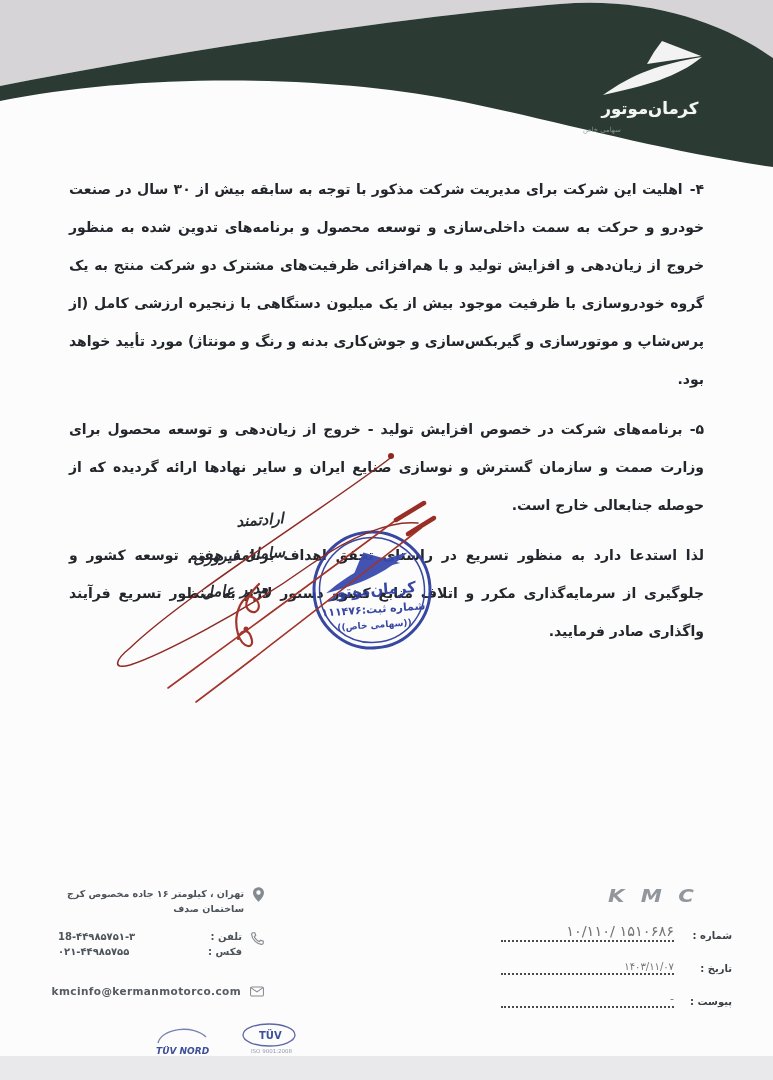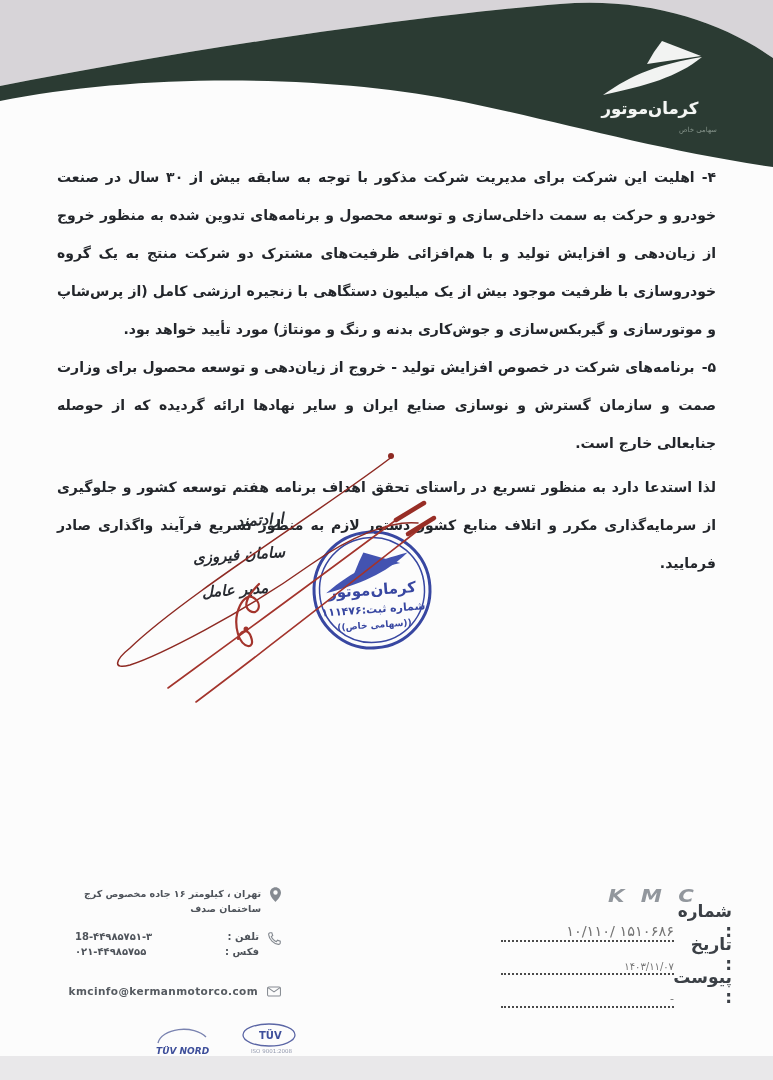--- a/index.html
+++ b/index.html
@@ -9,30 +9,30 @@
     font-family:"DejaVu Sans",sans-serif;
   }
   
   #header-svg{position:absolute;top:0;left:0;}
   .brand-wordmark{
     position:absolute;left:583px;top:99px;width:134px;text-align:center;
     color:#f4f6f4;font-size:16.5px;font-weight:bold;direction:rtl;
     letter-spacing:0px;text-shadow:0 0 1px rgba(255,255,255,.4);
   }
   .brand-subtitle{
-    position:absolute;left:583px;top:126px;width:134px;text-align:right;
+    position:absolute;left:583px;top:126px;width:134px;text-align:left;
     color:#93a198;font-size:7px;direction:rtl;opacity:.85;
   }
   
   .letter-body{
     position:absolute;left:57px;right:57px;top:158px;
     direction:rtl;text-align:justify;text-justify:inter-word;
     font-size:14px;line-height:38px;font-weight:600;color:#23262b;
   }
-  .letter-body p{margin:0;}
+  .letter-body p{margin:12px;}
   .letter-body p.closing{margin-top:6px;}
   .item-marker{margin-left:7px;}
   
   .sig-line{
     position:absolute;direction:rtl;font-weight:bold;font-style:italic;
     color:#282b31;font-size:15px;transform:rotate(-4deg);white-space:nowrap;
   }
   #sig-salutation{left:228px;top:511px;width:64px;text-align:center;}
   #sig-name{left:191px;top:546px;width:96px;text-align:center;}
   #sig-title{left:199px;top:581px;width:72px;text-align:center;}
@@ -43,41 +43,41 @@
   }
   .stamp svg{position:absolute;top:0;left:0;}
   .stamp-text{position:absolute;left:8px;width:108px;text-align:center;direction:rtl;color:#2e3e9d;}
   .stamp-wordmark{top:53px;font-size:15px;font-weight:bold;}
   .stamp-reg{top:75px;font-size:11px;font-weight:bold;}
   .stamp-type{top:92px;font-size:9px;font-weight:bold;}
   
   #signature-svg{position:absolute;top:0;left:0;pointer-events:none;}
   
   .footer-left{
-    position:absolute;left:75px;top:886px;width:206px;direction:rtl;color:#4e535a;
+    position:absolute;left:58px;top:886px;width:206px;direction:rtl;color:#4e535a;
   }
   .f-row{display:flex;gap:9px;align-items:flex-start;}
   .f-icon{flex:none;padding-top:1px;}
   .addr{font-size:9.5px;line-height:15px;font-weight:600;text-align:right;}
   .phones{margin-top:13px;}
   .phone-col{flex:1;}
   .contact-row{display:flex;justify-content:space-between;font-size:10px;line-height:15px;font-weight:600;}
   .num{direction:ltr;unicode-bidi:isolate;}
   .emailrow{margin-top:22px;align-items:center;}
   .email-text{direction:ltr;font-size:10.5px;font-weight:600;letter-spacing:.4px;color:#565b61;}
   .kmc-wordmark{
     position:absolute;left:560px;top:886px;width:150px;text-align:right;
     color:#92979d;font-size:17px;font-weight:bold;font-style:italic;
     letter-spacing:13px;transform:scaleX(1.25);transform-origin:right center;
   }
   .fields{position:absolute;right:41px;top:912px;width:231px;}
   .field-row{
     display:flex;direction:rtl;align-items:flex-end;gap:8px;height:30px;margin-bottom:3px;
   }
-  .field-label{flex:none;width:50px;font-size:17px;font-weight:bold;color:#3b4046;padding-bottom:1px;}
+  .field-label{flex:none;width:50px;font-size:10px;font-weight:bold;color:#3b4046;padding-bottom:1px;}
   .field-value{
     flex:1;border-bottom:2px dotted #4a4a4a;text-align:right;
     font-weight:normal;color:#737373;padding-bottom:1px;direction:ltr;
   }
   .fv-0{font-size:14.5px;}
   .fv-1{font-size:10px;}
   .fv-2{font-size:11px;}
   .certs{position:absolute;left:148px;top:1020px;display:flex;gap:26px;align-items:center;}
   .bottom-line{position:absolute;left:0;right:0;top:1070px;height:1px;background:#cbcacf;}
 </style>

